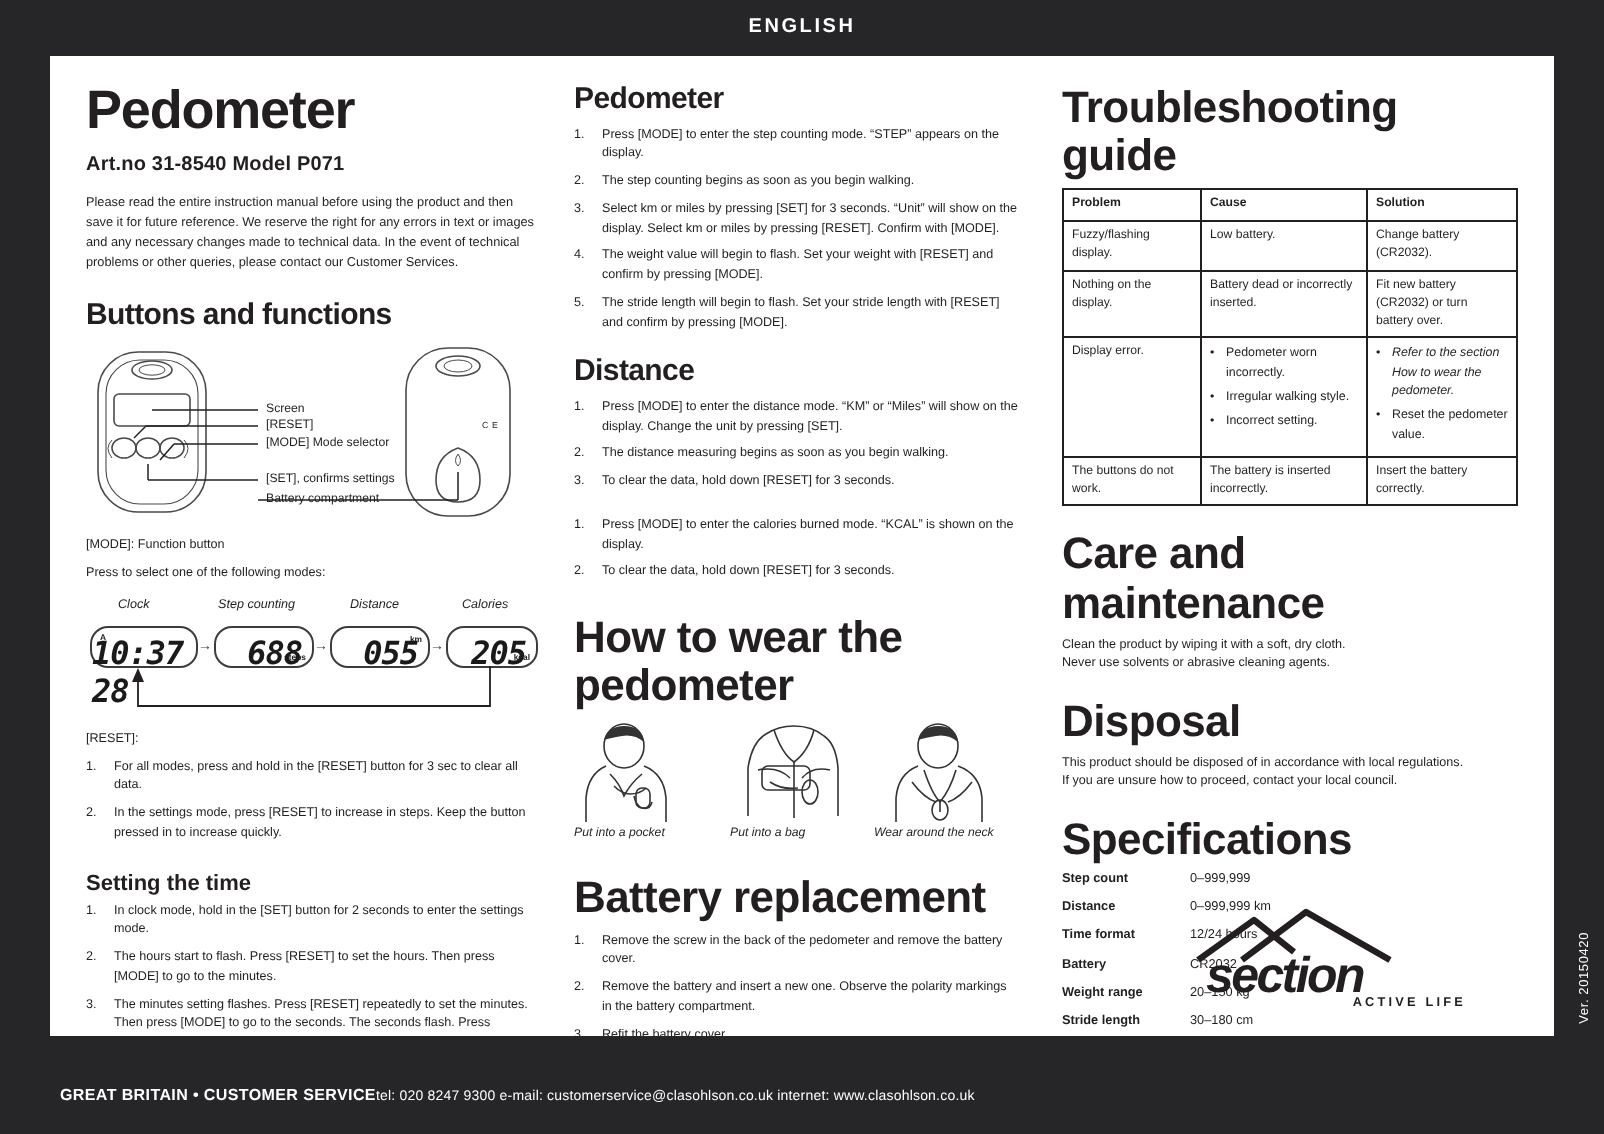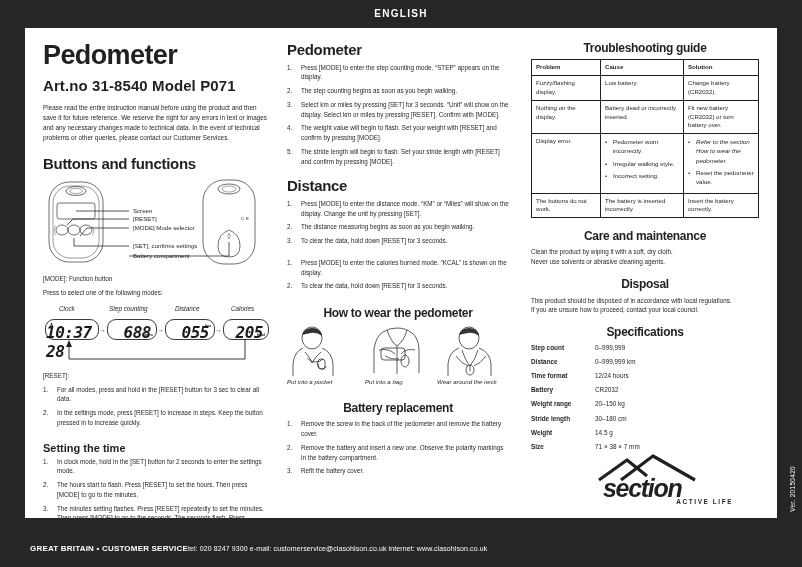--- a/index.html
+++ b/index.html
@@ -44,25 +44,25 @@
   .cols{position:absolute;left:0;top:0;width:752px;height:490px;}
   .col{position:absolute;top:14px;}
   .col1{left:18px;width:226px;}
   .col2{left:262px;width:222px;}
   .col3{left:506px;width:228px;}
 
   
   h1.title{
     font-size:27px;font-weight:bold;margin:0 0 8px 0;letter-spacing:-0.6px;line-height:1;
   }
-  .artno{font-size:15px;font-weight:bold;margin:0 0 9px 0;letter-spacing:.1px;}
+  .artno{font-size:10px;font-weight:bold;margin:0 0 9px 0;letter-spacing:.1px;}
   h2{
     font-size:15px;font-weight:bold;margin:0 0 4px 0;letter-spacing:-0.3px;line-height:1.1;
   }
-  h2.big{font-size:12px;text-align:center;}
+  h2.big{font-size:22px;}
   h3{font-size:11px;font-weight:bold;margin:2px 0 3px 0;}
   p.intro{font-size:6.4px;line-height:1.55;margin:0 0 13px 0;}
   p.body{font-size:6.3px;line-height:1.5;margin:0 0 4px 0;}
   .sp8{height:8px;}
   .sp12{height:12px;}
 
   ol.num{margin:0;padding:0;list-style:none;}
   ol.num li{
     position:relative;padding-left:14px;font-size:6.3px;line-height:1.55;margin-bottom:4px;
   }

